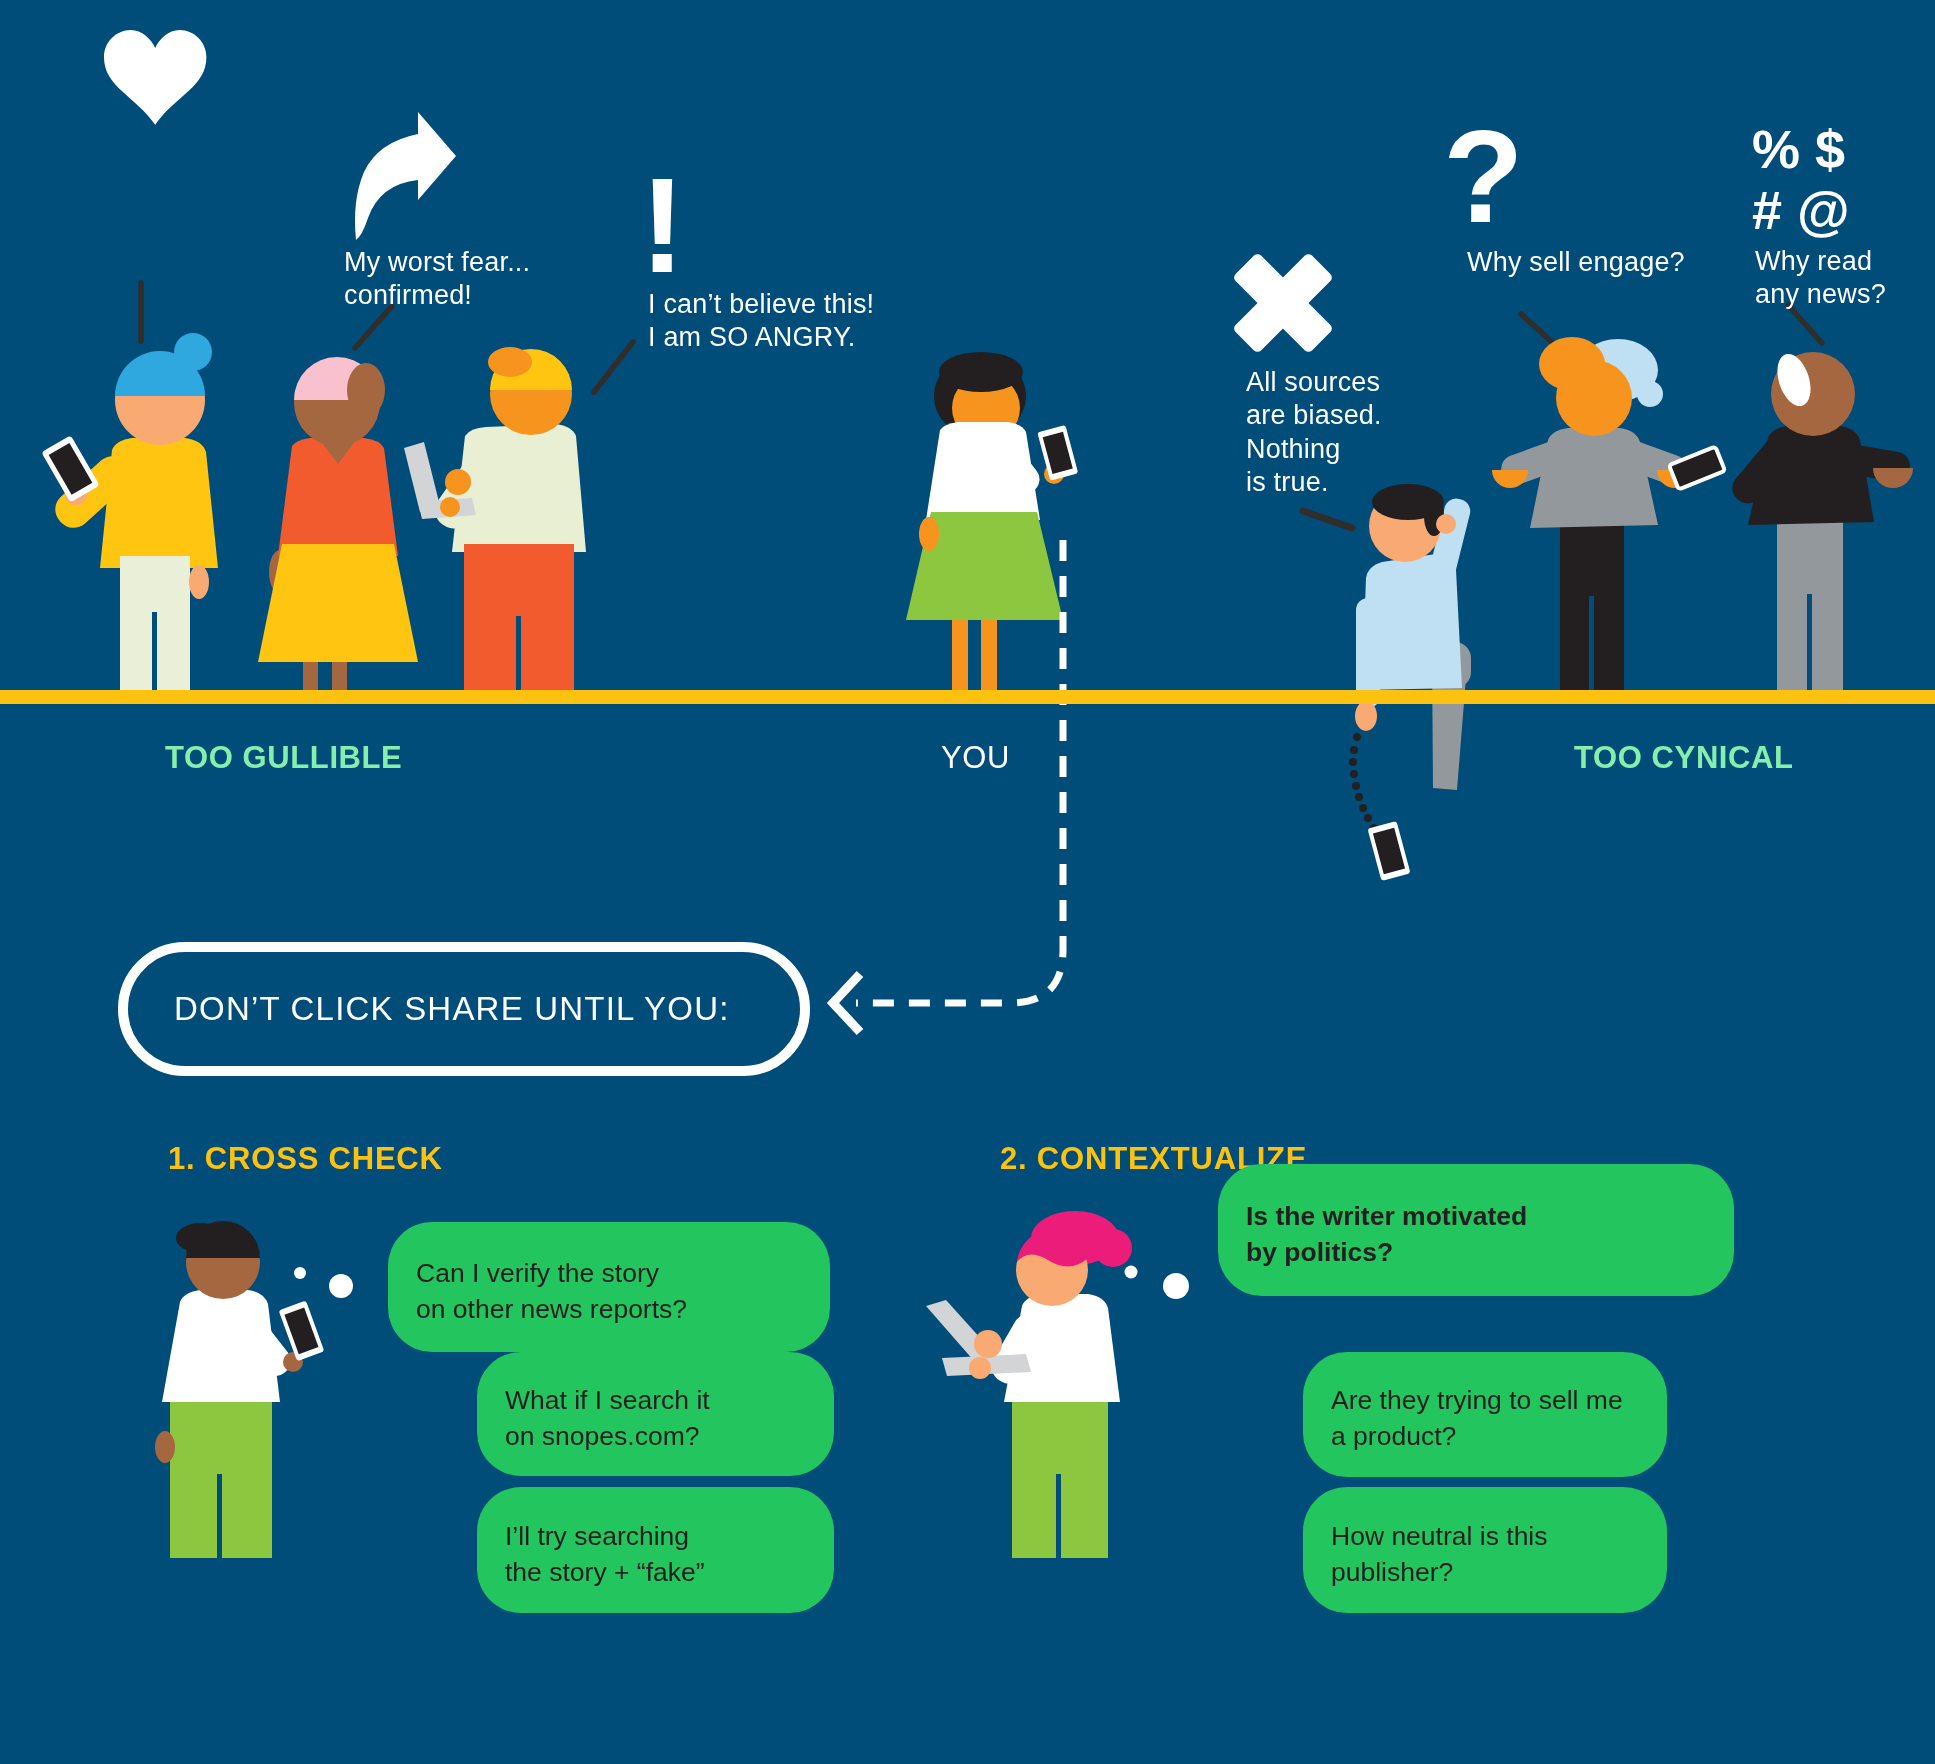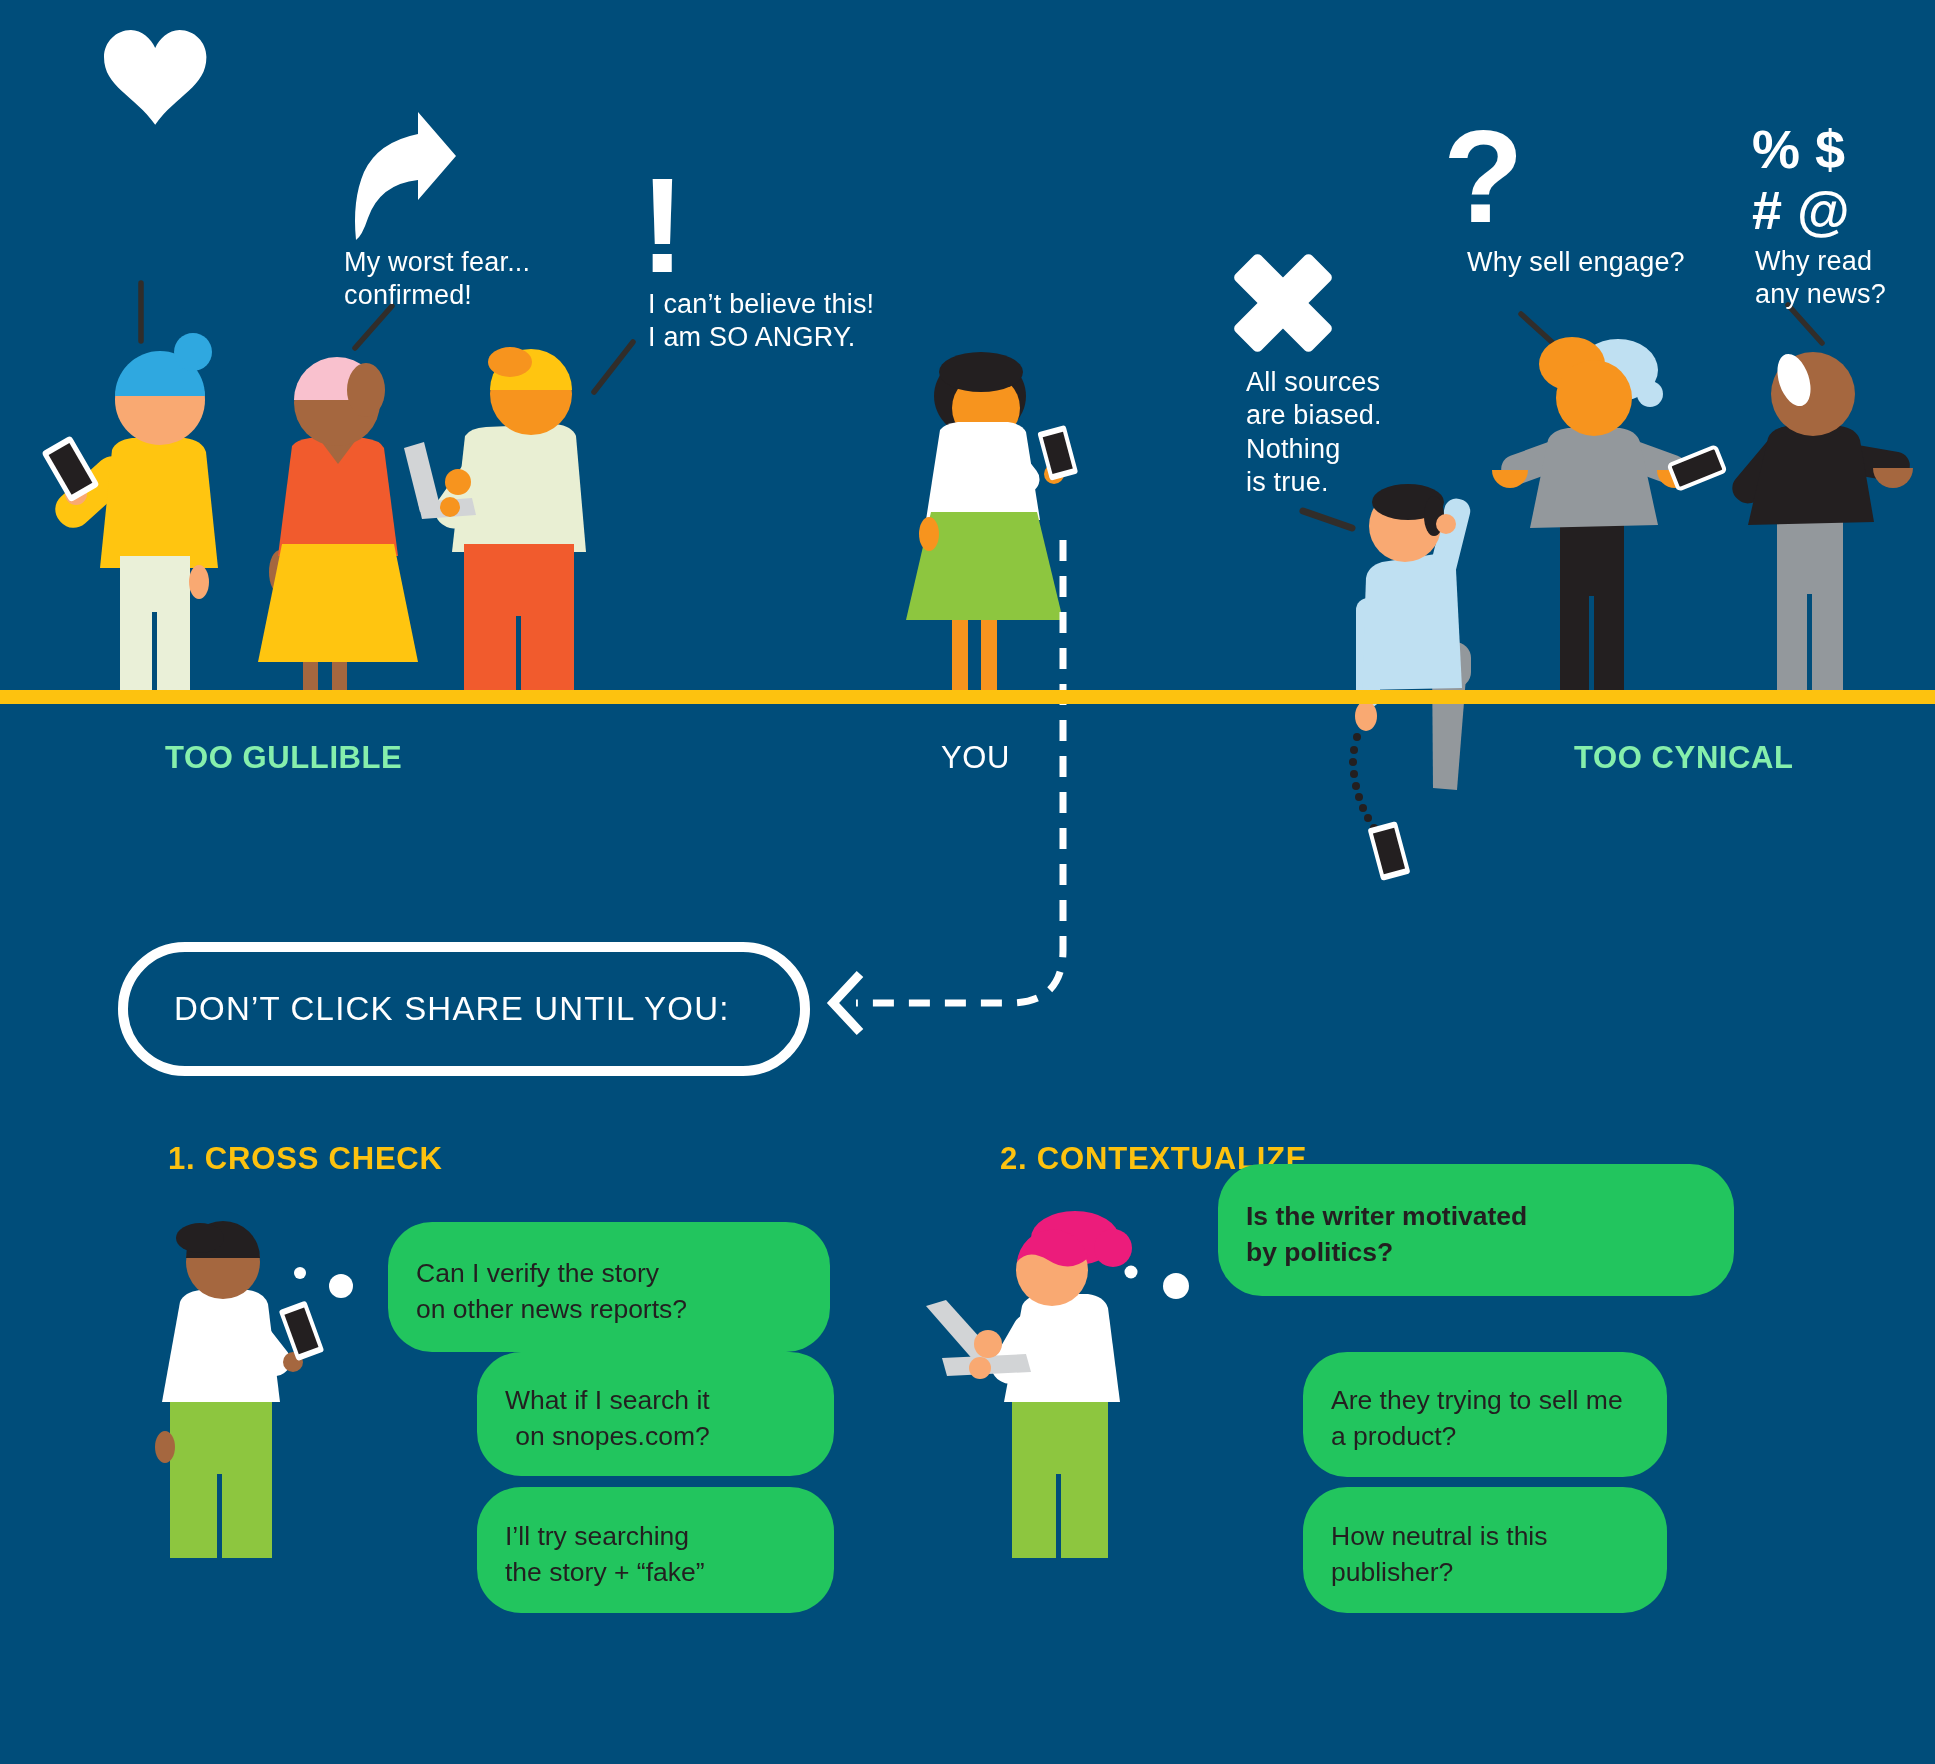--- a/index.html
+++ b/index.html
@@ -256,21 +256,21 @@
 
   <div class="callout">
     <span>DON’T CLICK SHARE UNTIL YOU:</span>
   </div>
 
   <div class="section-heading" style="left:168px; top:1141px;">1. CROSS CHECK</div>
   <div class="section-heading" style="left:1000px; top:1141px;">2. CONTEXTUALIZE</div>
 
   <div class="bubble" style="left:388px; top:1222px; width:442px; height:130px;">Can I verify the story
 on other news reports?</div>
-  <div class="bubble" style="left:477px; top:1352px; width:357px; height:124px;text-align:right;">What if I search it
+  <div class="bubble" style="left:477px; top:1352px; width:357px; height:124px;">What if I search it
 on snopes.com?</div>
   <div class="bubble" style="left:477px; top:1487px; width:357px; height:126px;">I’ll try searching
 the story + “fake”</div>
 
   <div class="bubble" style="left:1218px; top:1164px; width:516px; height:132px;font-weight:bold;">Is the writer motivated
 by politics?</div>
   <div class="bubble" style="left:1303px; top:1352px; width:364px; height:125px;">Are they trying to sell me
 a product?</div>
   <div class="bubble" style="left:1303px; top:1487px; width:364px; height:126px;">How neutral is this
 publisher?</div>

